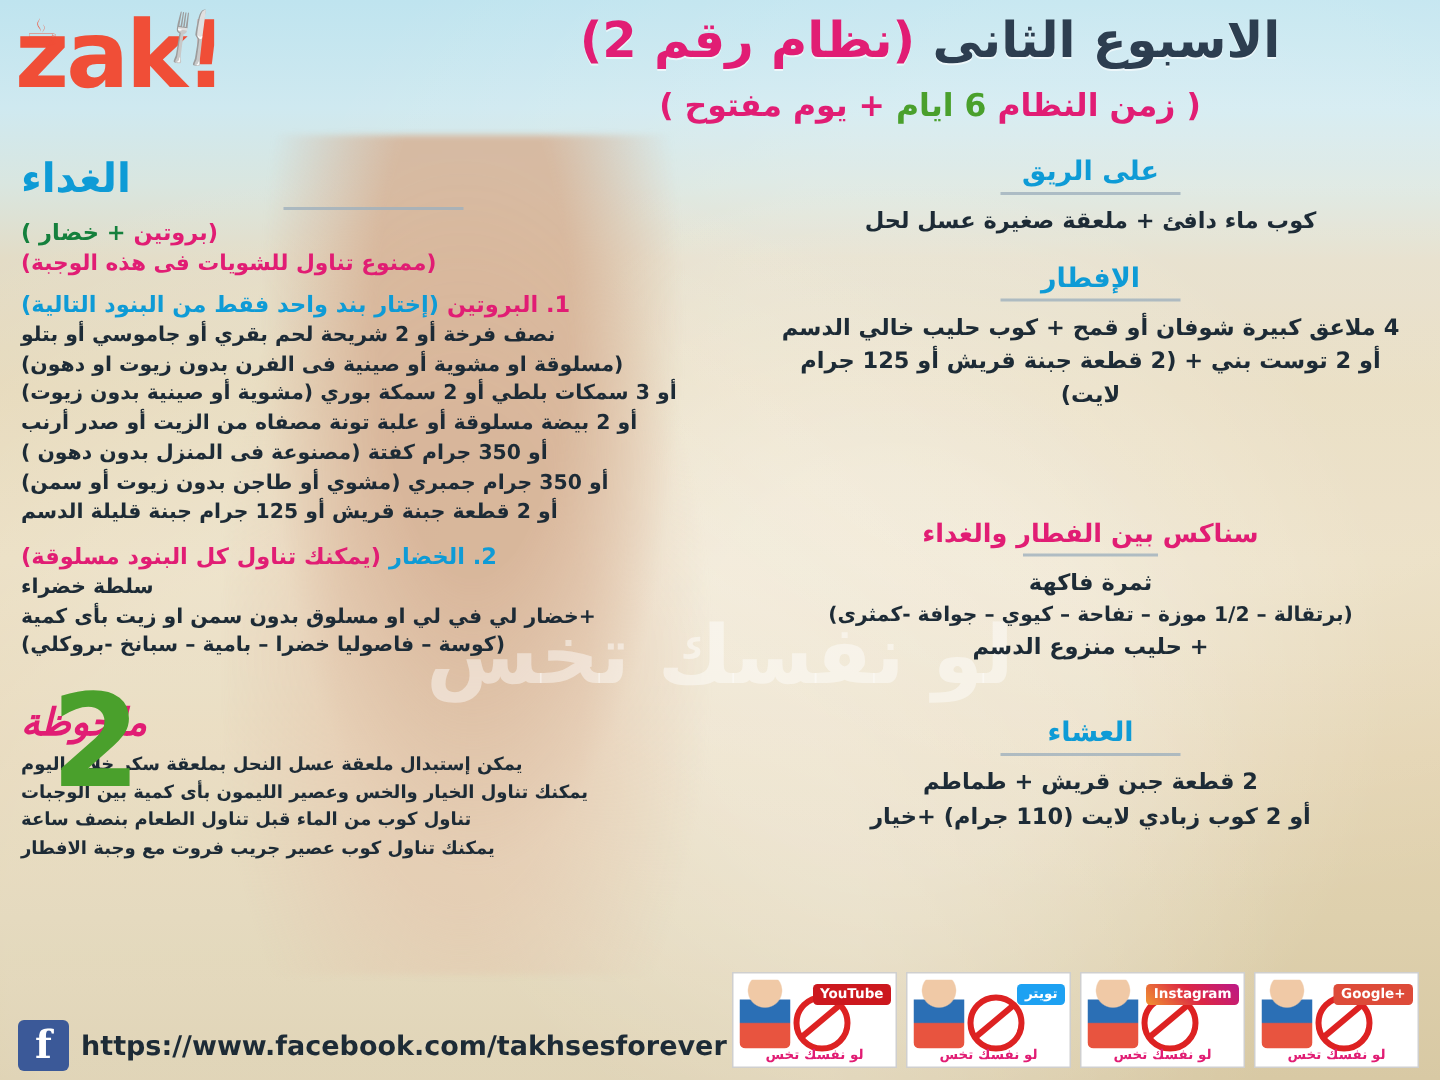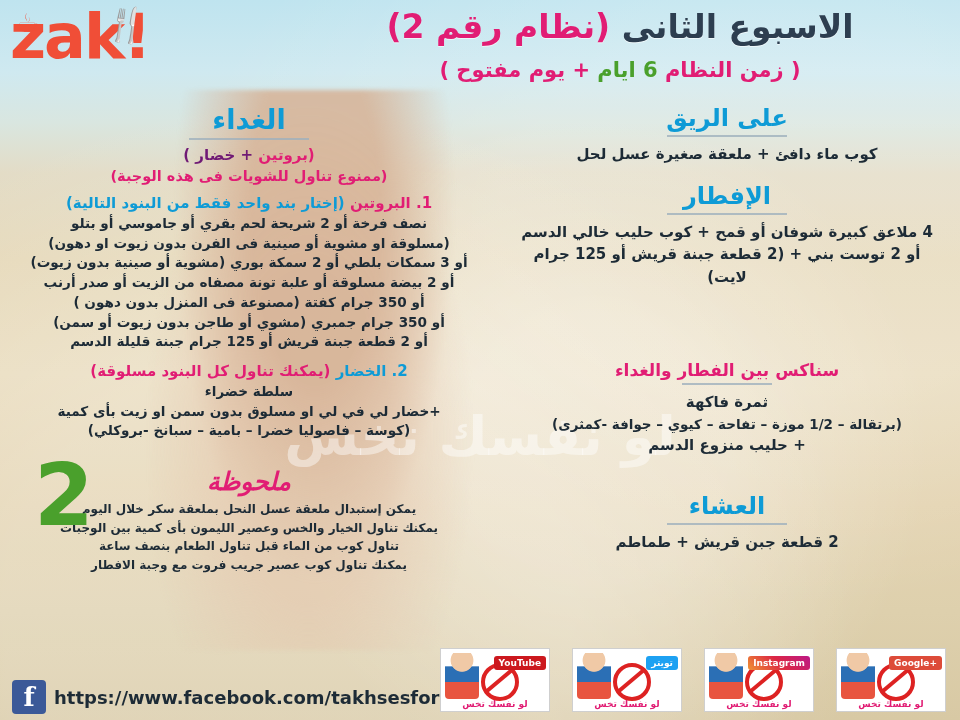--- a/index.html
+++ b/index.html
@@ -61,40 +61,40 @@
   }
   .title .paren{color:#e11d74;}
   .subtitle{
     margin-top:12px;font-size:21px;font-weight:bold;color:#e11d74;
   }
   .subtitle .green{color:#4aa02c;}
 
   
   .col{position:absolute;}
   .col-right{top:104px;right:18px;width:430px;text-align:center;}
-  .col-left{top:104px;left:14px;width:470px;text-align:center;}
+  .col-left{top:104px;left:14px;width:470px;text-align:left;}
 
   .sec-head{
-    font-size:24px;font-weight:bold;color:#0e9bd6;margin:0 0 2px 0;
+    font-size:18px;font-weight:bold;color:#0e9bd6;margin:0 0 2px 0;
     letter-spacing:0;
   }
   .sec-head.pink{color:#e11d74;font-size:17px;}
   .rule{
     width:120px;height:2px;background:#9fb0bd;margin:3px auto 6px auto;opacity:.8;
   }
   .rule.short{width:90px;}
   .body-txt{
     font-size:15px;font-weight:bold;color:#1d2b36;line-height:1.5;
   }
   .body-txt.sm{font-size:13.5px;}
   .block{margin-bottom:14px;}
 
   .lunch-title{font-size:27px;font-weight:bold;color:#0e9bd6;}
   .lunch-sub{font-size:15px;font-weight:bold;color:#e11d74;margin-top:4px;}
-  .lunch-sub .green{color:#701a75;}
+  .lunch-sub .green{color:#15803d;}
   .warn{font-size:14.5px;font-weight:bold;color:#e11d74;margin-top:4px;}
   .numhead{font-size:15px;font-weight:bold;color:#e11d74;margin-top:10px;}
   .numhead .blue{color:#0e9bd6;}
   .lines{font-size:13.6px;font-weight:bold;color:#1d2b36;line-height:1.45;margin-top:2px;}
 
   .big2{
     position:absolute;left:34px;top:452px;
     font-size:86px;font-weight:bold;color:#4aa02c;line-height:1;
   }
 
@@ -105,21 +105,21 @@
   .fb{
     position:absolute;left:12px;bottom:6px;display:flex;align-items:center;gap:8px;direction:ltr;
   }
   .fb-icon{
     width:34px;height:34px;background:#3b5998;color:#fff;border-radius:4px;
     font-size:26px;font-weight:bold;line-height:34px;text-align:center;font-family:"DejaVu Serif",serif;
   }
   .fb-url{font-size:18px;font-weight:bold;color:#1d2b36;direction:ltr;}
 
   .badges{
-    position:absolute;right:14px;bottom:8px;display:flex;gap:22px;direction:ltr;
+    position:absolute;right:14px;bottom:8px;display:flex;gap:6px;direction:ltr;
   }
   .badge{
     width:108px;height:62px;border:1px solid #cfcfcf;background:#fff;
     position:relative;overflow:hidden;
   }
   .badge .man{
     position:absolute;left:4px;top:4px;width:34px;height:46px;
     background:
       radial-gradient(circle at 50% 16%, #f0c9a6 0 26%, rgba(0,0,0,0) 28%),
       linear-gradient(to bottom, rgba(0,0,0,0) 28%, #2b6fb5 30%, #2b6fb5 62%, #e8543f 64%, #e8543f 100%);
@@ -192,20 +192,21 @@
     <div class="rule short"></div>
     <div class="body-txt">ثمرة فاكهة</div>
     <div class="body-txt sm">(برتقالة – 1/2 موزة – تفاحة – كيوي – جوافة -كمثرى)</div>
     <div class="body-txt">+ حليب منزوع الدسم</div>
   </div>
 
   <div class="block" style="margin-top:36px;">
     <div class="sec-head">العشاء</div>
     <div class="rule"></div>
     <div class="body-txt">2 قطعة جبن قريش + طماطم</div>
+    <div class="body-txt">أو 2 كوب زبادي لايت (110 جرام) +خيار</div>
   </div>
 
 </div>
 
 <div class="col col-left">
 
   <div class="lunch-title">الغداء</div>
   <div class="rule"></div>
   <div class="lunch-sub">
     <span>(بروتين</span>

